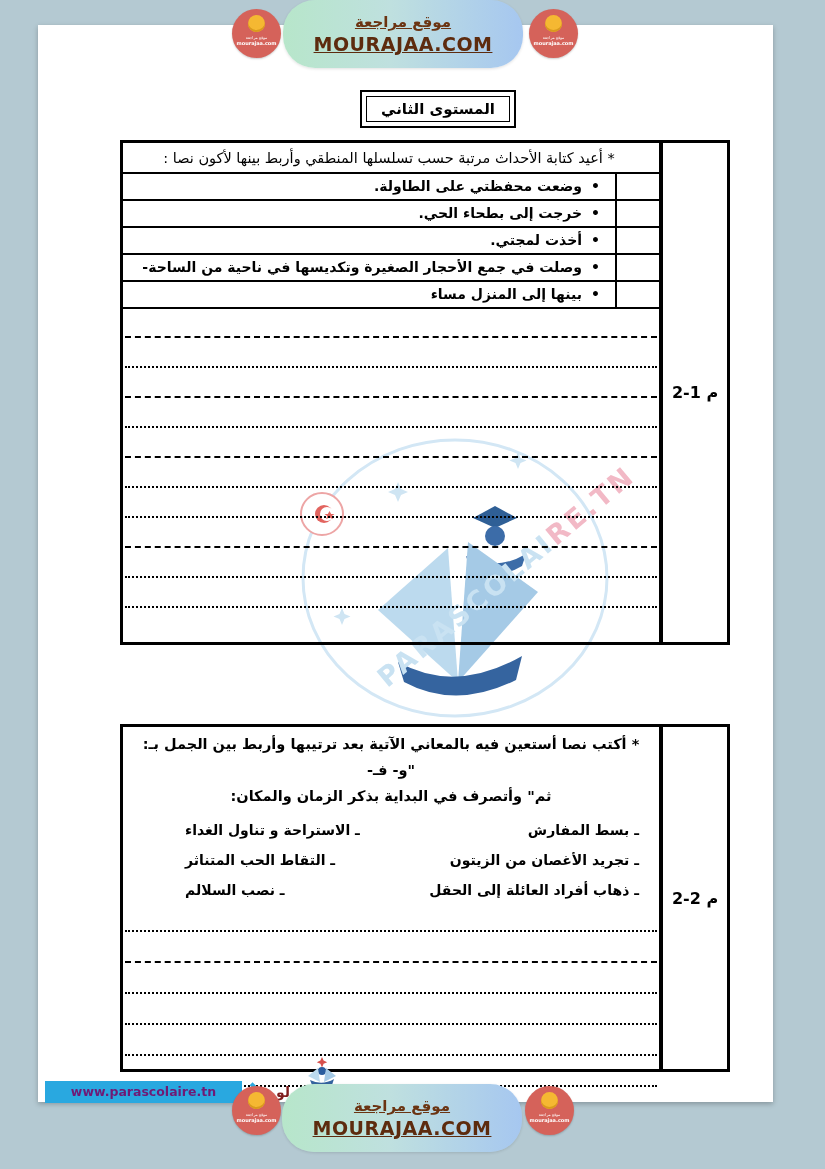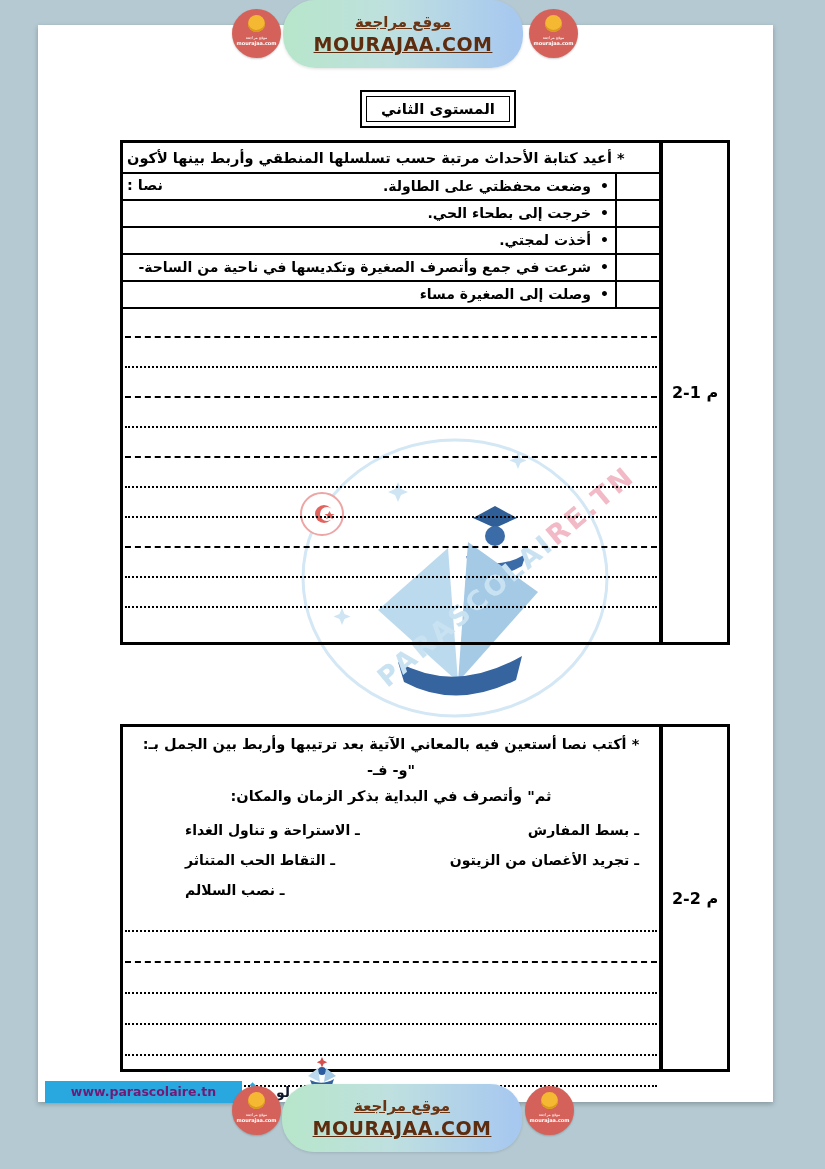--- a/index.html
+++ b/index.html
@@ -27,24 +27,24 @@
   .title-box .inner{border:1px solid #000;padding:3px 14px;font-size:15px;font-weight:bold;direction:rtl;}
   
   .ex-box{position:absolute;left:120px;width:610px;border:3px solid #000;display:flex;flex-direction:row;z-index:2;}
   .sec1{top:140px;height:505px;}
   .sec2{top:692px;height:348px;margin-top:32px;}
   .sec-main{flex:1;display:flex;flex-direction:column;min-width:0;}
   .divider{width:3px;border-left:2px solid #000;border-right:2px solid #000;background:#fff;}
   .sec-code{width:64px;display:flex;align-items:center;justify-content:center;
             direction:rtl;font-weight:bold;font-size:16px;border-radius:21px;}
   
-  .sec1-prompt{height:31px;border-bottom:2px solid #000;direction:rtl;text-align:left;
-               font-weight:bold;font-size:14.5px;line-height:27px;padding:2px 8px 0 4px;}
+  .sec1-prompt{height:31px;border-bottom:2px solid #000;direction:rtl;text-align:center;
+               font-weight:normal;font-size:14.5px;line-height:27px;padding:2px 8px 0 4px;}
   .sec1-row{height:27px;border-bottom:2px solid #000;display:flex;flex-direction:row;}
-  .row-text{flex:1;direction:rtl;text-align:right;padding-right:6px;line-height:24px;
+  .row-text{flex:1;direction:rtl;text-align:right;padding-right:15px;line-height:24px;
             font-weight:bold;font-size:14px;}
   .row-text .bullet{margin-left:9px;font-size:14px;}
   .row-numcell{width:44px;border-left:2px solid #000;}
   .writing-area{flex:1;padding:0 2px;}
   .wline{height:30px;border-bottom:2px dashed #000;}
   .wline.dot{border-bottom-style:dotted;}
   .writing-area .wline:first-child{height:29px;}
   
   .s2-prompt{direction:rtl;text-align:center;font-weight:bold;font-size:14.5px;
              line-height:26px;padding:4px 8px 0 8px;}
@@ -64,21 +64,21 @@
            transform:rotate(-40deg);font-size:27px;font-weight:bold;letter-spacing:3px;
            color:#c9e2f2;white-space:nowrap;}
   .wm-text .accent{color:#f2b9c6;}
   
   .site-bar{position:absolute;left:45px;top:1081px;width:197px;height:22px;background:#29a8e0;
             color:#701a75;font-size:12.5px;font-weight:bold;text-align:center;line-height:22px;z-index:2;}
   .bar-chev{position:absolute;left:246px;top:1085px;width:13px;height:13px;
             border-right:4px solid #29a8e0;border-bottom:4px solid #29a8e0;
             transform:rotate(-45deg);z-index:2;background:transparent;}
   .partial-text{position:absolute;left:276px;top:1084px;font-size:14px;font-weight:bold;
-                color:#0f172a;direction:rtl;z-index:2;}
+                color:#7f1d1d;direction:rtl;z-index:2;}
   .mini-logo{position:absolute;left:300px;top:1056px;z-index:2;}
 </style>
 </head>
 <body>
 
 <div id="root">
 
   <div class="page-bg"></div>
 
   <svg class="wm" style="left:280px;top:430px;" width="350" height="300" viewBox="0 0 350 300">
@@ -132,25 +132,25 @@
       </div>
       <div class="sec1-row">
         <div class="row-text"><span class="bullet">•</span><span>خرجت إلى بطحاء الحي.</span></div>
         <div class="row-numcell"></div>
       </div>
       <div class="sec1-row">
         <div class="row-text"><span class="bullet">•</span><span>أخذت لمجتي.</span></div>
         <div class="row-numcell"></div>
       </div>
       <div class="sec1-row">
-        <div class="row-text"><span class="bullet">•</span><span>شرعت في جمع وأتصرف الصغيرة وتكديسها في ناحية من الساحة-</span></div>
-        <div class="row-numcell"></div>
-      </div>
-      <div class="sec1-row">
-        <div class="row-text"><span class="bullet">•</span><span>وصلت إلى الصغيرة مساء</span></div>
+        <div class="row-text"><span class="bullet">•</span><span>وصلت في جمع الأحجار الصغيرة وتكديسها في ناحية من الساحة-</span></div>
+        <div class="row-numcell"></div>
+      </div>
+      <div class="sec1-row">
+        <div class="row-text"><span class="bullet">•</span><span>بينها إلى المنزل مساء</span></div>
         <div class="row-numcell"></div>
       </div>
 
       <div class="writing-area">
         <div class="wline"></div>
         <div class="wline dot"></div>
         <div class="wline"></div>
         <div class="wline dot"></div>
         <div class="wline"></div>
         <div class="wline dot"></div>
@@ -167,20 +167,21 @@
   <div class="ex-box sec2">
     <div class="sec-main">
       <div class="s2-prompt">
         <div>* أكتب نصا أستعين فيه بالمعاني الآتية بعد ترتيبها وأربط بين الجمل بـ: "و- فـ-</div>
         <div>ثم" وأتصرف في البداية بذكر الزمان والمكان:</div>
       </div>
       <div class="s2-list">
         <div class="s2-col-r">
           <div class="li">ـ بسط المفارش</div>
           <div class="li">ـ تجريد الأغصان من الزيتون</div>
+          <div class="li">ـ ذهاب أفراد العائلة إلى الحقل</div>
         </div>
         <div class="s2-col-l">
           <div class="li">ـ الاستراحة و تناول الغداء</div>
           <div class="li">ـ التقاط الحب المتناثر</div>
           <div class="li">ـ نصب السلالم</div>
         </div>
       </div>
       <div class="s2-writing">
         <div class="wline dot"></div>
         <div class="wline"></div>

